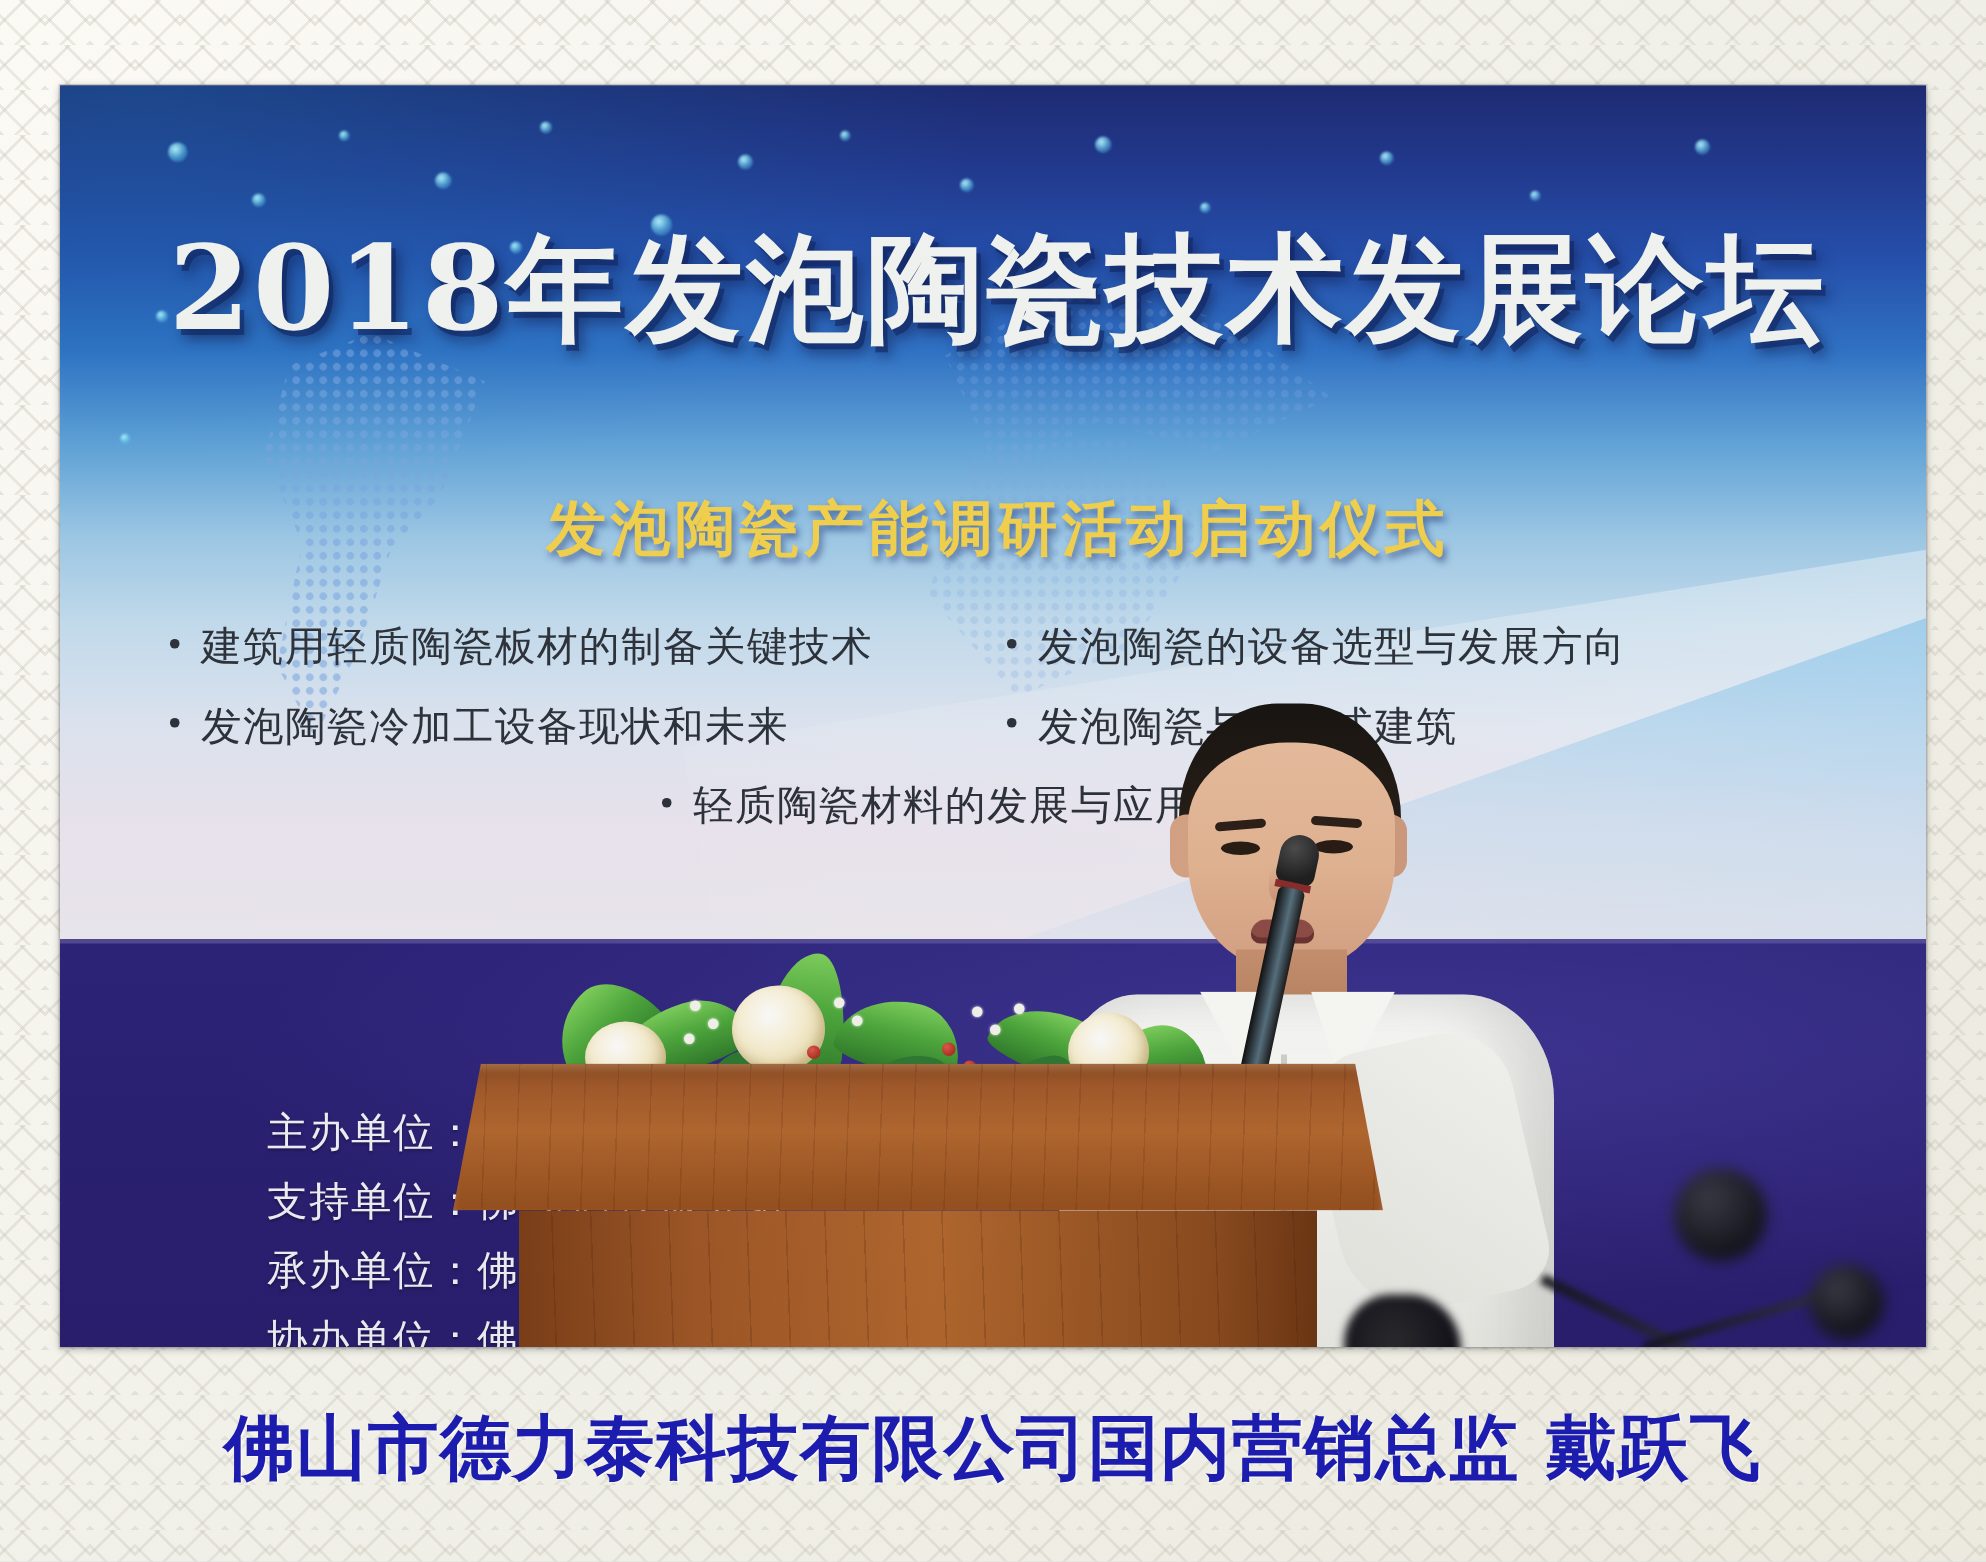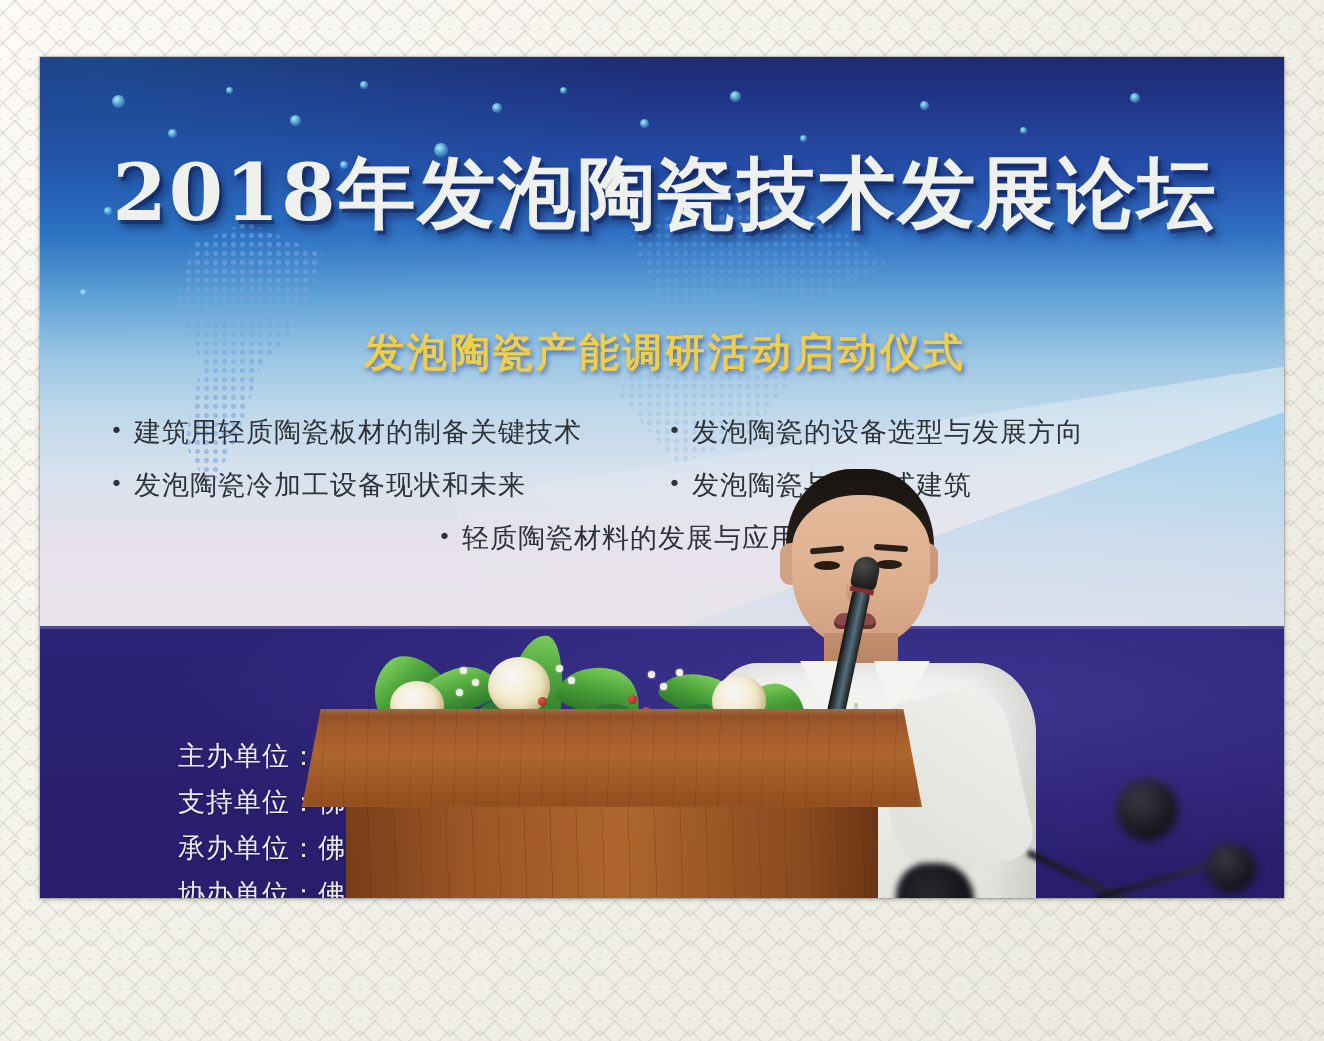--- a/index.html
+++ b/index.html
@@ -494,14 +494,15 @@
 
     <div class="fg-mic-stem" style="left:988px; top:792px; width:132px; height:7px; transform:rotate(26deg);"></div>
     <div class="fg-mic-head" style="left:1076px; top:722px; width:62px; height:62px;"></div>
 
     <div class="fg-mic-stem" style="left:1056px; top:838px; width:126px; height:6px; transform:rotate(-16deg);"></div>
     <div class="fg-mic-head" style="left:1166px; top:786px; width:50px; height:50px;"></div>
 
     <div id="photo-tone"></div>
   </div>
 
+  <div id="caption">佛山市德力泰科技有限公司国内营销总监  戴跃飞</div>
 
 </div>
 
 </body></html>

